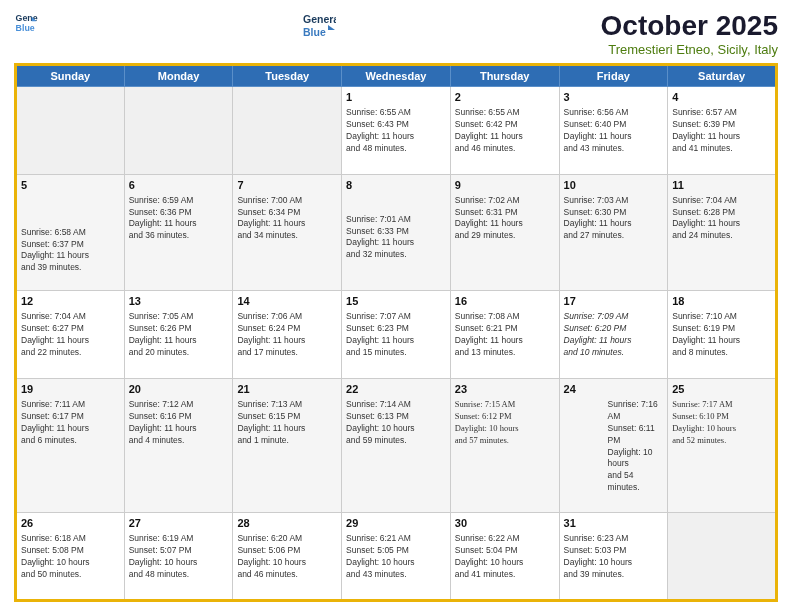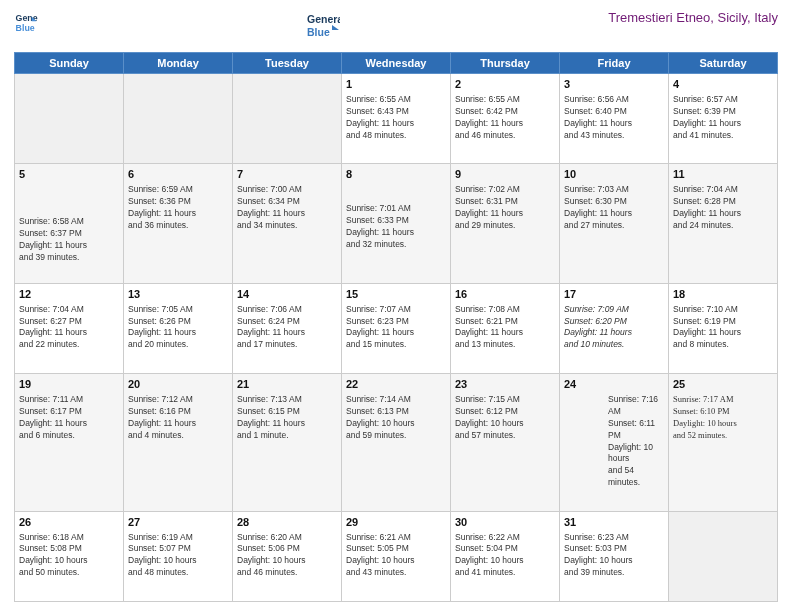--- a/index.html
+++ b/index.html
@@ -35,25 +35,25 @@
     .title-block {
       text-align: right;
     }
     .month-title {
       font-size: 28px;
       font-weight: bold;
       color: #1a1a2e;
     }
     .location {
       font-size: 13px;
-      color: #701a75;
+      color: #4d7c0f;
     }
     .calendar {
       flex: 1;
-      border: 1px solid #eab308;
+      border: 3px solid #eab308;
       border-collapse: collapse;
       width: 100%;
       table-layout: fixed;
     }
     .calendar thead tr {
       background-color: #2e6db4;
     }
     .calendar thead th {
       color: #fff;
       font-size: 11px;
@@ -110,20 +110,21 @@
     <div style="display:flex;align-items:center;gap:2px;">
       <svg width="34" height="36" viewBox="0 0 34 36">
         <rect x="0" y="0" width="34" height="36" fill="white"></rect>
         <text x="1" y="13" font-size="10.5" font-weight="bold" fill="#1a3a5c" font-family="Arial">General</text>
         <text x="1" y="26" font-size="10.5" font-weight="bold" fill="#3a7abf" font-family="Arial">Blue</text>
         <polygon points="26,15 33,20 26,20" fill="#3a7abf"></polygon>
       </svg>
     </div>
 
     <div class="title-block">
+      <div class="month-title">October 2025</div>
       <div class="location">Tremestieri Etneo, Sicily, Italy</div>
     </div>
   </div>
 
   <table class="calendar">
     <thead>
       <tr>
       <th>Sunday</th>
           <th>Monday</th>
           <th>Tuesday</th>
@@ -293,21 +294,21 @@
           </td>
           <td>
             <span class="day-num">22</span>
             <div class="cell-content" style="white-space: pre-line;">Sunrise: 7:14 AM
 Sunset: 6:13 PM
 Daylight: 10 hours
 and 59 minutes.</div>
           </td>
           <td>
             <span class="day-num">23</span>
-            <div class="cell-content" style="white-space: pre-line;">Sunrise: 7:15 AM
+            <div class="cell-content" style="white-space: pre-line; font-family: Liberation Serif, serif;">Sunrise: 7:15 AM
 Sunset: 6:12 PM
 Daylight: 10 hours
 and 57 minutes.</div>
           </td>
           <td>
             <span class="day-num">24</span>
             <div class="cell-content" style="white-space: pre-line; margin-left: 44px;">Sunrise: 7:16 AM
 Sunset: 6:11 PM
 Daylight: 10 hours
 and 54 minutes.</div>

